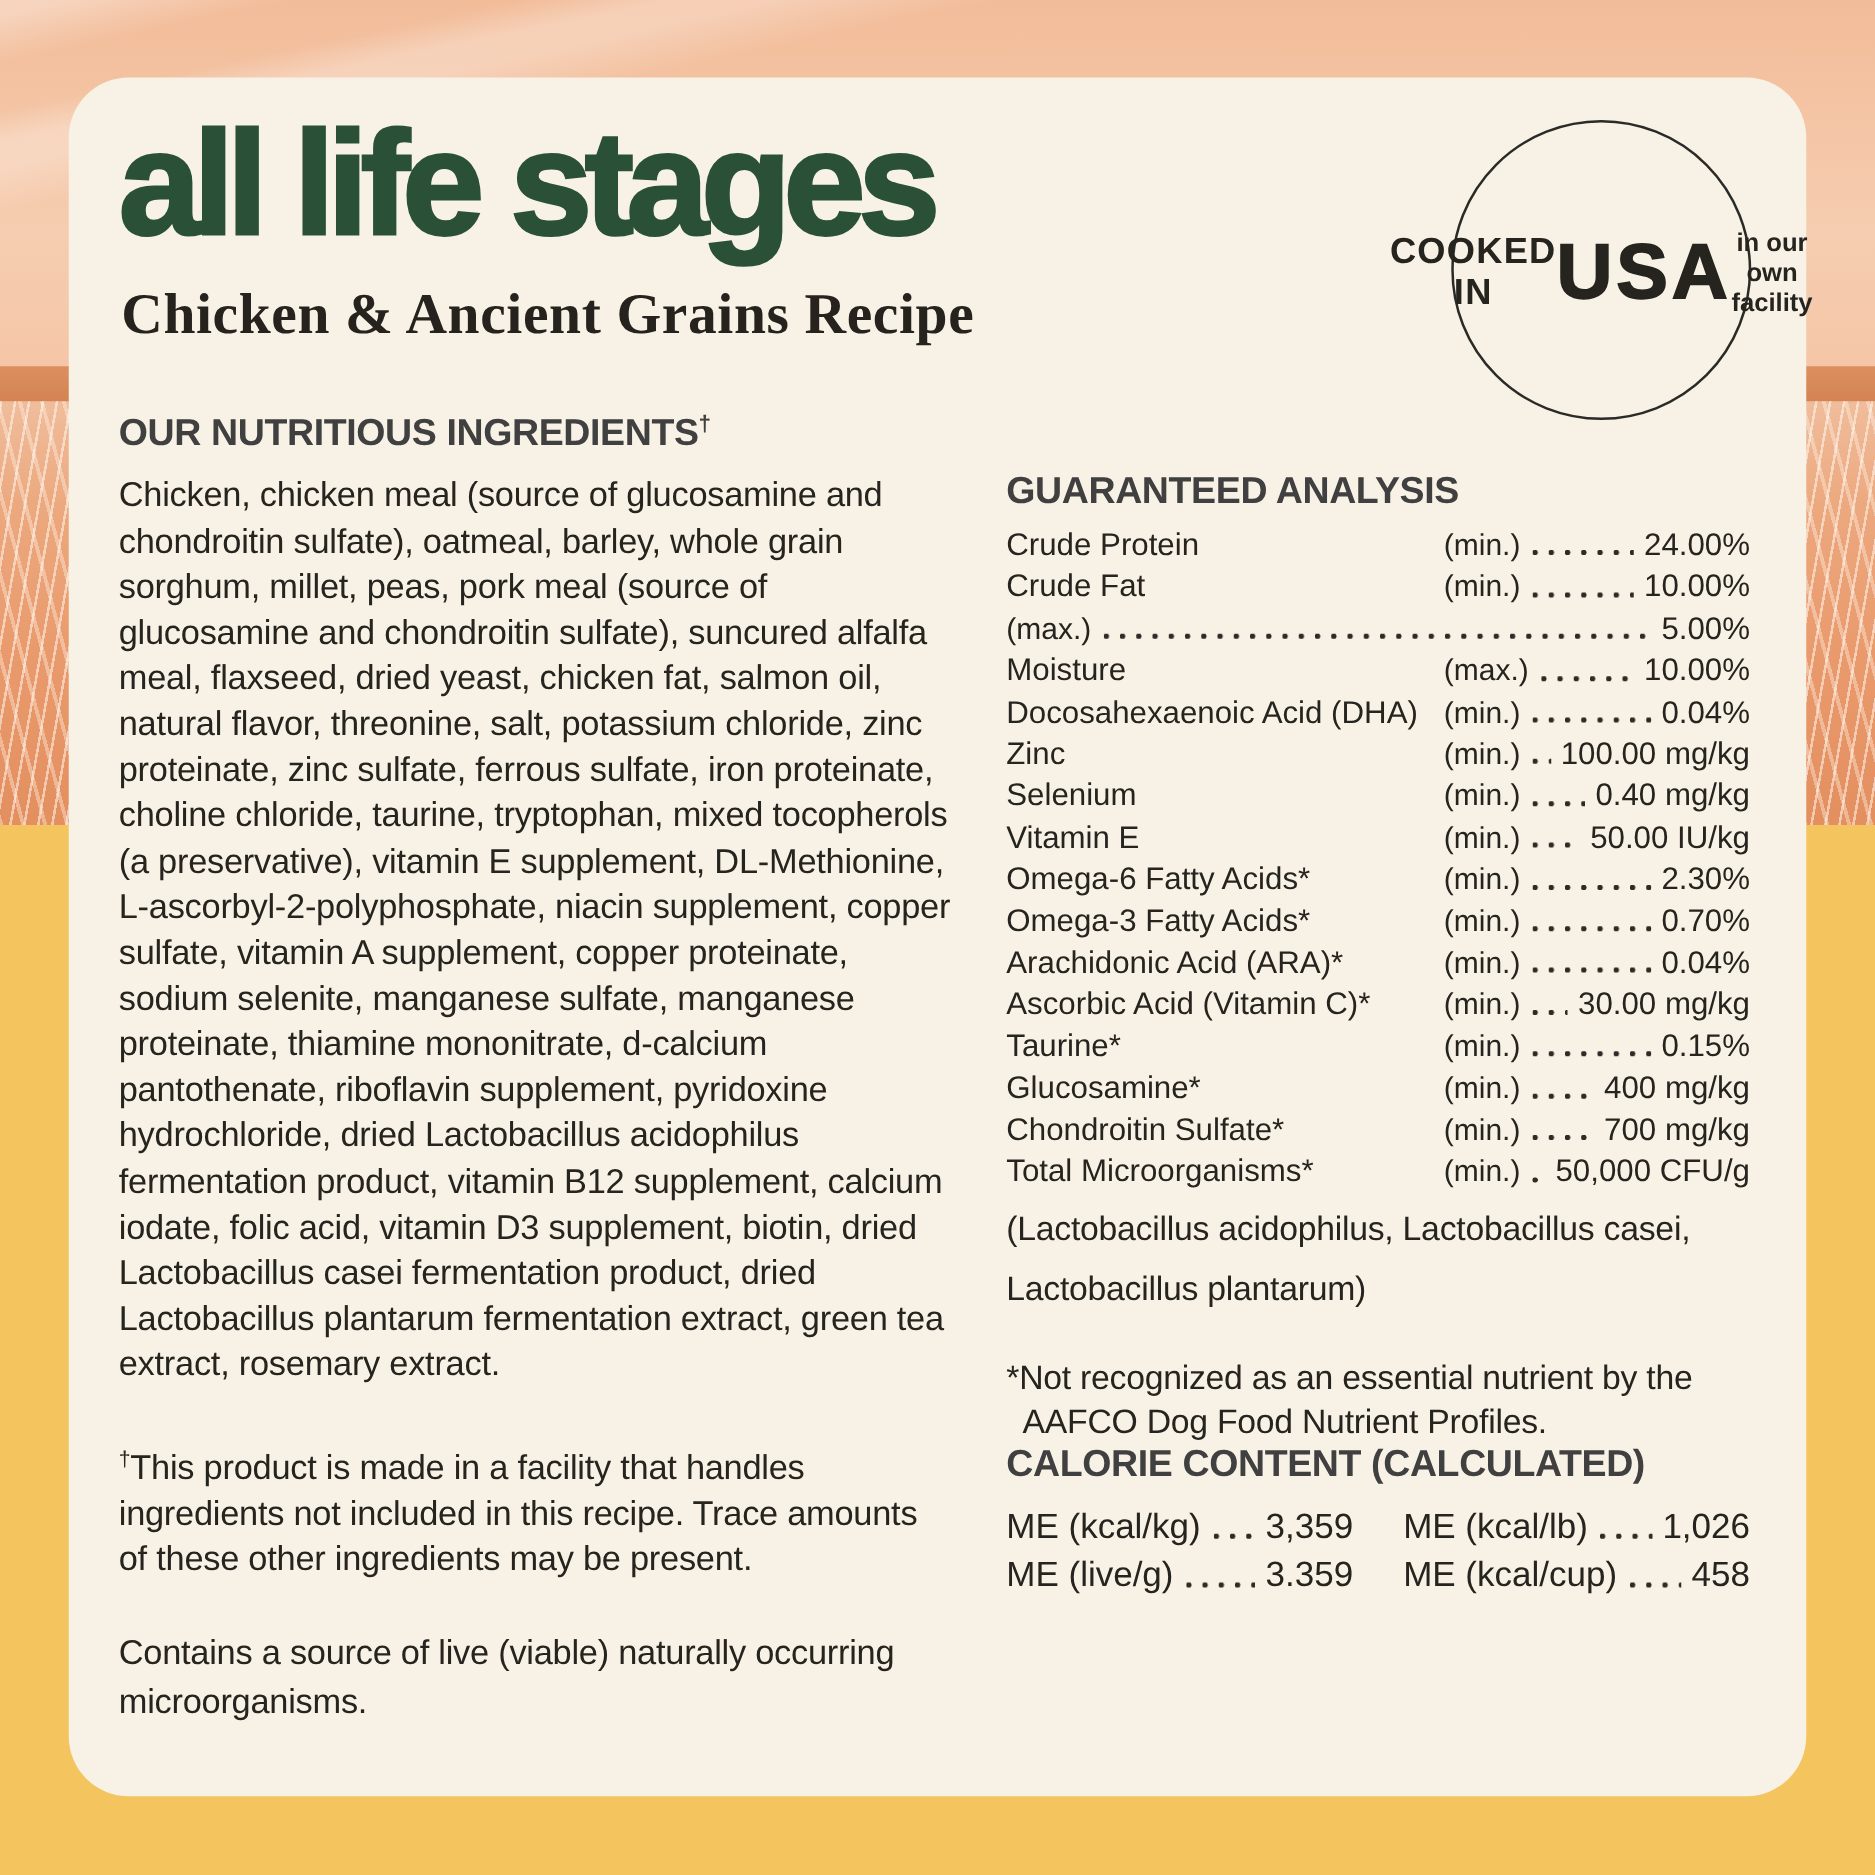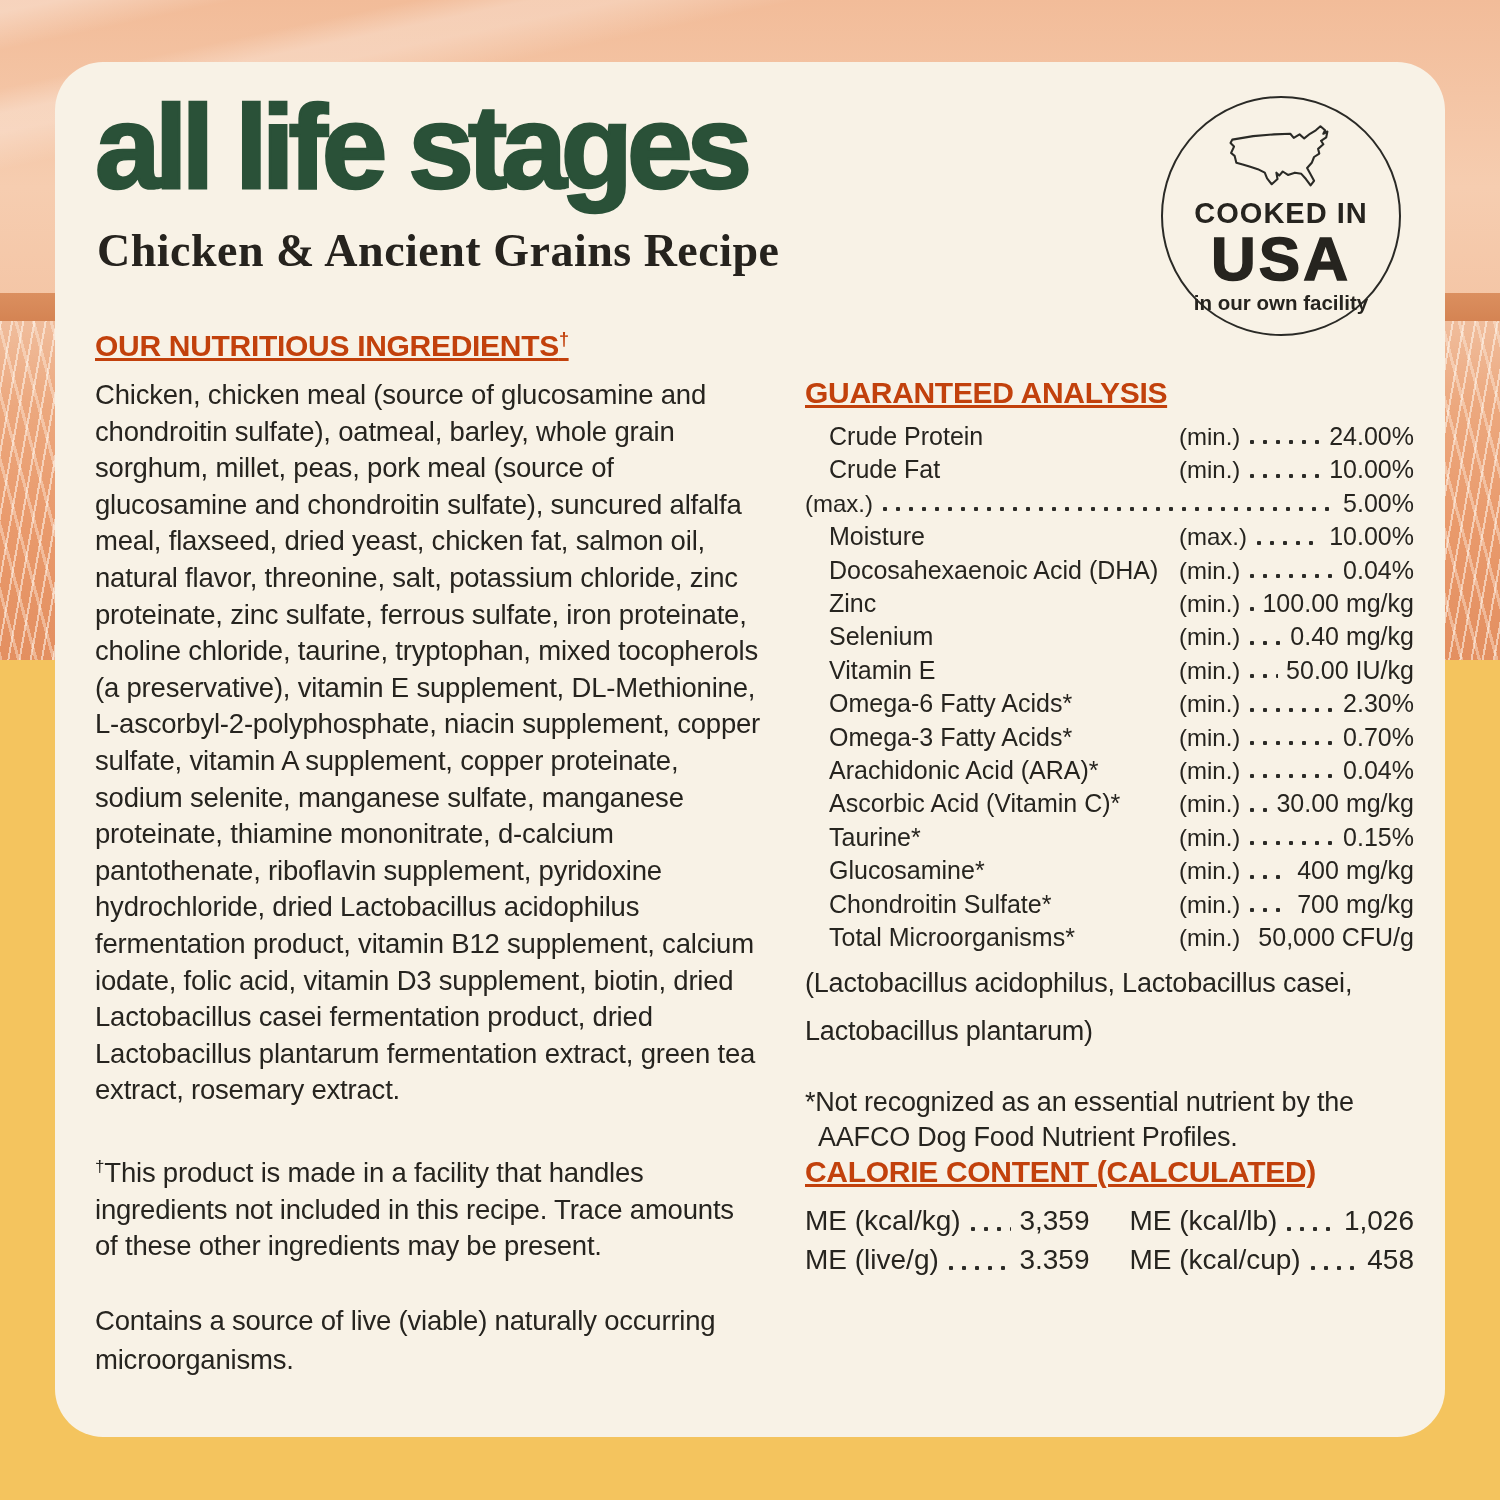--- a/index.html
+++ b/index.html
@@ -49,43 +49,43 @@
   }
   h2.subtitle{
     margin:18px 0 0 2px;
     font-family:"Liberation Serif", serif;
     font-size:46px;font-weight:700;letter-spacing:.5px;color:#26231e;
   }
 
   .badge{
     position:absolute;top:34px;right:44px;width:240px;height:240px;
     border:2.5px solid #2a2a26;border-radius:50%;
-    display:flex;flex-direction:column;align-items:center;justify-content:center;
+    display:flex;flex-direction:row;align-items:center;justify-content:center;
     text-align:center;padding-top:4px;
   }
   .badge svg{width:116px;height:72px;margin-bottom:4px;}
   .badge-l1{font-size:29px;font-weight:700;letter-spacing:1px;}
   .badge-l2{font-size:62px;font-weight:700;letter-spacing:3px;line-height:.95;-webkit-text-stroke:1.5px #26241f;}
   .badge-l3{font-size:20.5px;font-weight:700;margin-top:2px;}
 
   .columns{display:flex;margin-top:52px;}
   .col-ingredients{flex:none;width:668px;}
   .col-analysis{flex:1;margin-left:42px;padding-top:47px;}
 
-  h3.sec{margin:0;font-size:30px;font-weight:700;letter-spacing:-.3px;color:#c2410c;text-decoration:underline;}
+  h3.sec{margin:0;font-size:30px;font-weight:700;letter-spacing:-.3px;color:#404040;}
   h3.sec sup{font-size:.6em;}
 
   .ing-text{margin:14px 0 0;font-size:27.5px;line-height:36.6px;letter-spacing:-.2px;}
   .ing-footnote{margin:40px 0 0;font-size:27.5px;line-height:36.6px;letter-spacing:-.2px;}
   .ing-footnote sup{font-size:.62em;}
   .ing-note{margin:36px 0 0;font-size:27.5px;line-height:39px;letter-spacing:-.2px;}
 
   .ga-rows{margin-top:10px;}
   .ga-row{display:flex;align-items:baseline;font-size:25px;line-height:32.4px;}
-  .ga-label{flex:none;min-width:350px;padding-right:4px;white-space:nowrap;margin-left:24px;}
+  .ga-label{flex:none;min-width:350px;padding-right:4px;white-space:nowrap;}
   .ga-qual{flex:none;font-size:24px;}
   .dots{
     flex:1;align-self:flex-end;height:4px;margin:0 8px 9px 10px;
     background-image:radial-gradient(circle at 2px 2px,#2c2b27 2px,rgba(0,0,0,0) 2.5px);
     background-size:13px 4px;background-repeat:repeat-x;background-position:left bottom;
   }
   .ga-val{flex:none;white-space:nowrap;}
   .ga-note{margin:4px 0 0;font-size:27px;line-height:48px;letter-spacing:-.2px;}
   .ga-footnote{margin:30px 0 0;font-size:27px;line-height:35px;letter-spacing:-.2px;text-indent:-13px;padding-left:13px;}
 

